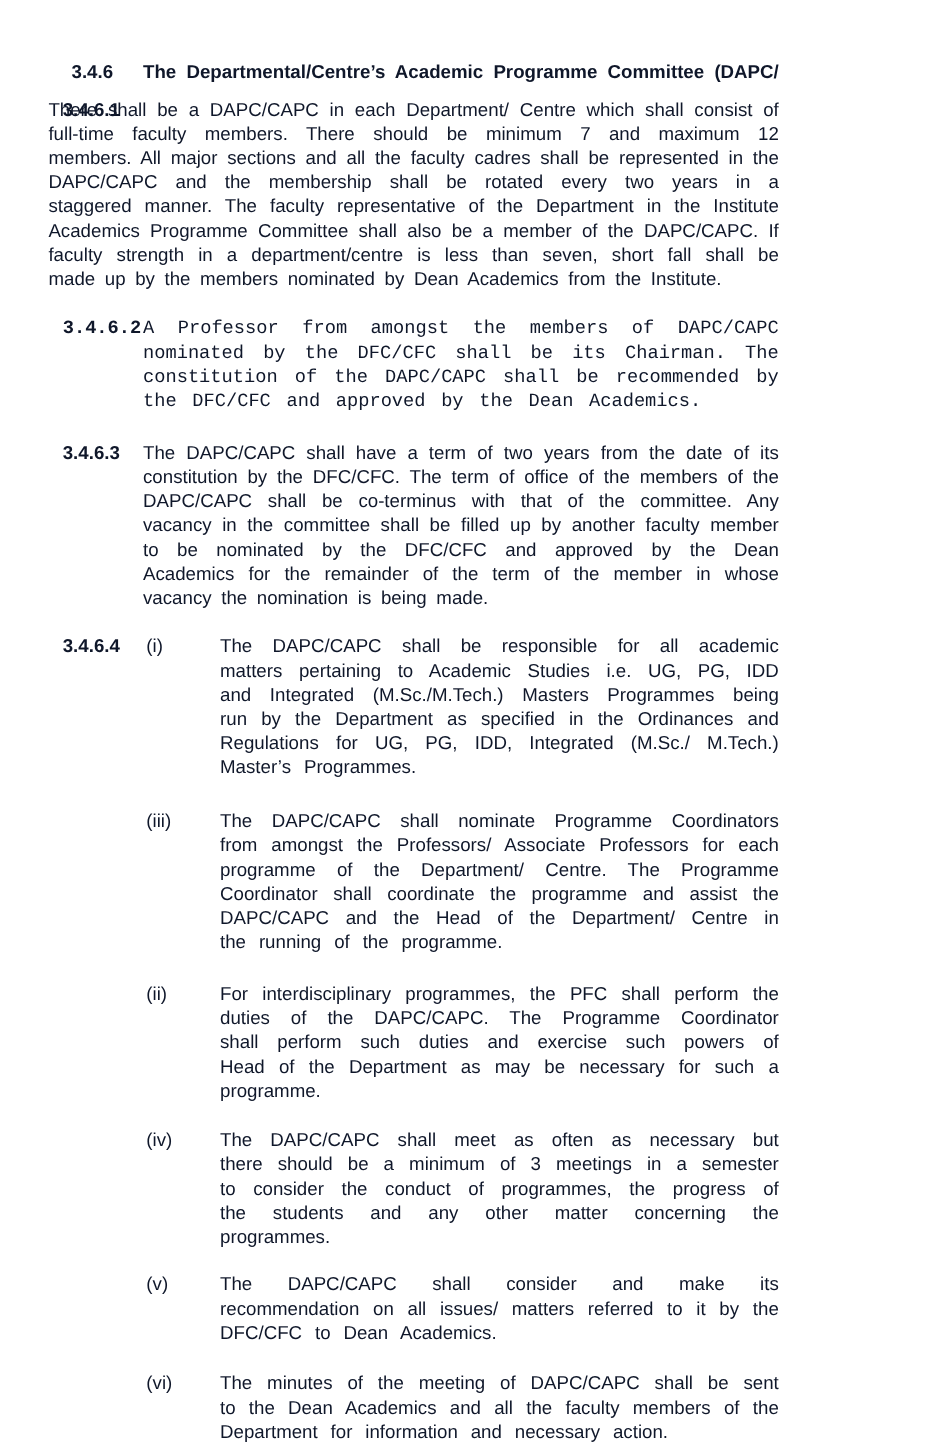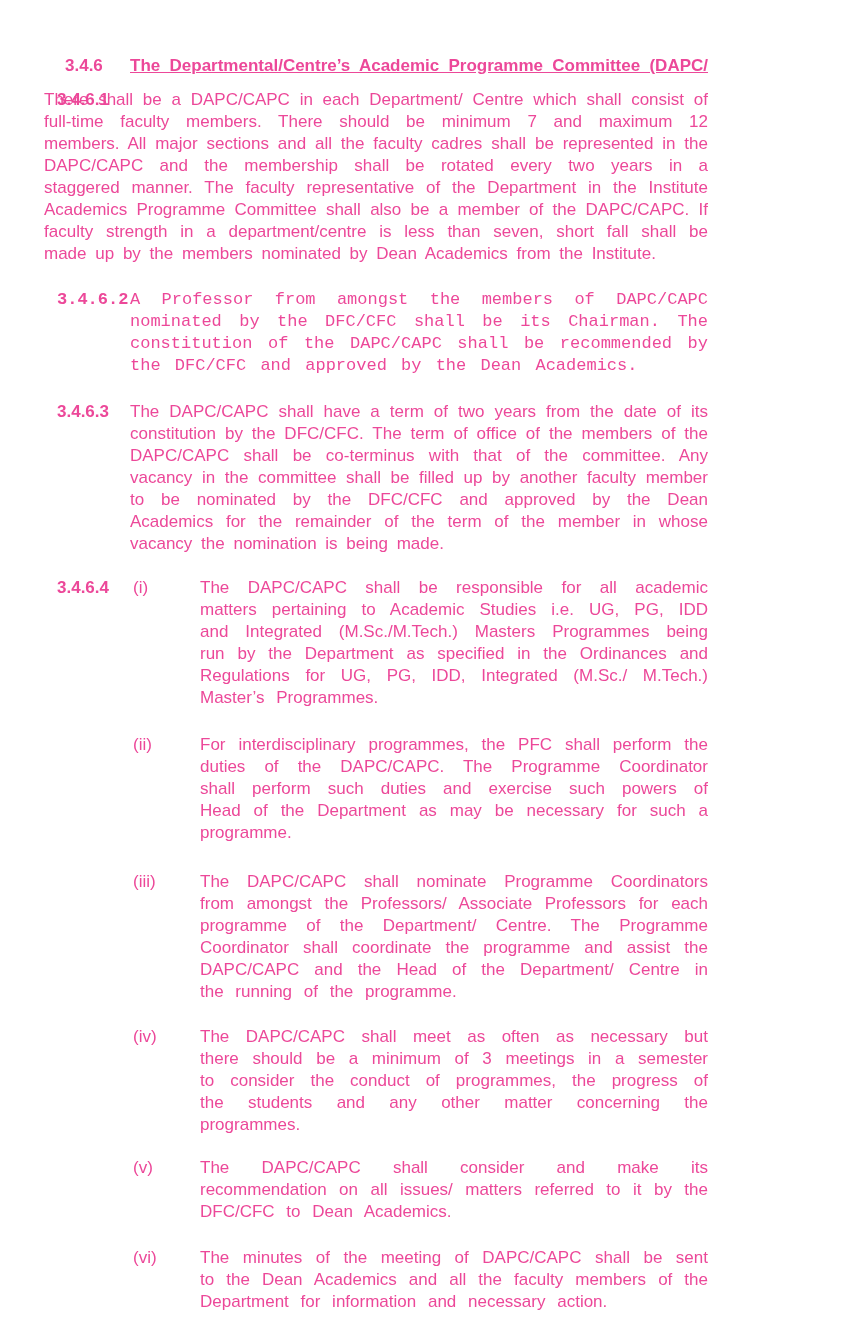--- a/index.html
+++ b/index.html
@@ -2,42 +2,42 @@
 <html><head>
 <meta charset="utf-8">
 <style>
   html, body { margin: 0; padding: 0; background: #ffffff; }
   .page {
     position: relative;
     width: 774px;
     height: 1320px;
     background: #ffffff;
     overflow: hidden;
-    color: #ec4899;
+    color: #0f172a;
     font-family: "Liberation Sans", sans-serif;
     font-size: 17px;
     line-height: 22px;
   }
   .sec {
     position: relative;
     margin-right: 66px;
     padding-left: 130px;
     text-align: justify;
     word-spacing: 4px;
   }
   .num {
     position: absolute;
     left: 57px;
     top: 0;
     font-weight: bold;
     word-spacing: normal;
   }
   .hnum { left: 65px; }
   .bold { font-weight: bold; }
-  .jline { text-align: justify; text-align-last: justify; text-decoration: underline; }
+  .jline { text-align: justify; text-align-last: justify; }
   .item {
     position: relative;
     margin-right: 66px;
     padding-left: 200px;
     text-align: justify;
     word-spacing: 7px;
   }
   .ilabel {
     position: absolute;
     left: 133px;
@@ -83,28 +83,28 @@
 
   <div class="sec bold mt-h4">
     <span class="num">3.4.6.4</span>
   </div>
 
   <div class="item mt-i1">
     <span class="ilabel">(i)</span>
     <span>The DAPC/CAPC shall be responsible for all academic matters pertaining to Academic Studies i.e. UG, PG, IDD and Integrated (M.Sc./M.Tech.) Masters Programmes being run by the Department as specified in the Ordinances and Regulations for UG, PG, IDD, Integrated (M.Sc./ M.Tech.) Master’s Programmes.</span>
   </div>
 
+  <div class="item mt-i3">
+    <span class="ilabel">(iii)</span>
+    <span>The DAPC/CAPC shall nominate Programme Coordinators from amongst the Professors/ Associate Professors for each programme of the Department/ Centre. The Programme Coordinator shall coordinate the programme and assist the DAPC/CAPC and the Head of the Department/ Centre in the running of the programme.</span>
+  </div>
+
   <div class="item mt-i2">
     <span class="ilabel">(ii)</span>
     <span>For interdisciplinary programmes, the PFC shall perform the duties of the DAPC/CAPC. The Programme Coordinator shall perform such duties and exercise such powers of Head of the Department as may be necessary for such a programme.</span>
-  </div>
-
-  <div class="item mt-i3">
-    <span class="ilabel">(iii)</span>
-    <span>The DAPC/CAPC shall nominate Programme Coordinators from amongst the Professors/ Associate Professors for each programme of the Department/ Centre. The Programme Coordinator shall coordinate the programme and assist the DAPC/CAPC and the Head of the Department/ Centre in the running of the programme.</span>
   </div>
 
   <div class="item mt-i4">
     <span class="ilabel">(iv)</span>
     <span>The DAPC/CAPC shall meet as often as necessary but there should be a minimum of 3 meetings in a semester to consider the conduct of programmes, the progress of the students and any other matter concerning the programmes.</span>
   </div>
 
   <div class="item mt-i5">
     <span class="ilabel">(v)</span>
     <span>The DAPC/CAPC shall consider and make its recommendation on all issues/ matters referred to it by the DFC/CFC to Dean Academics.</span>

